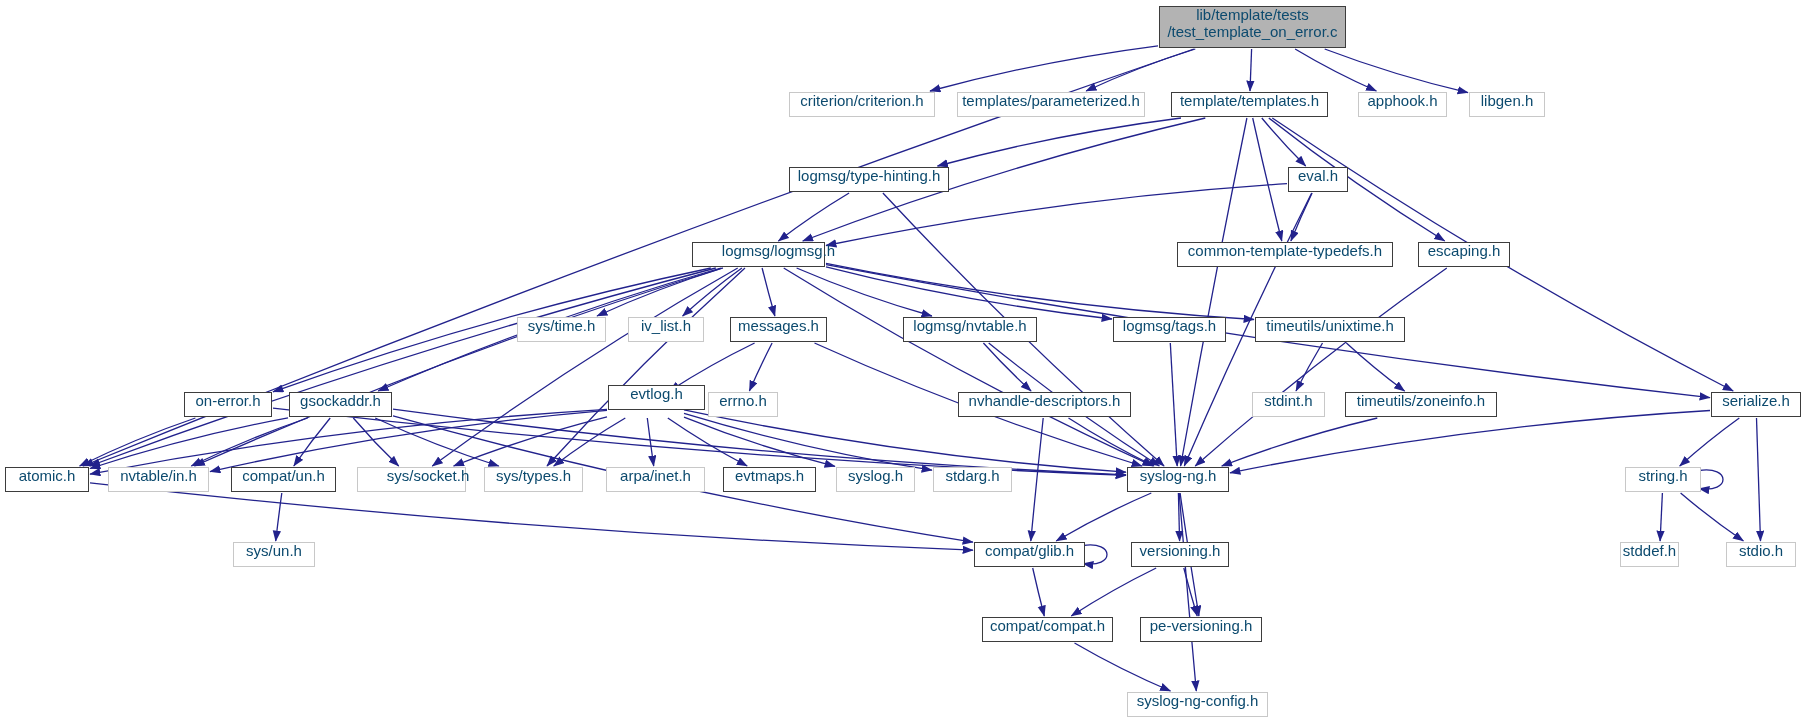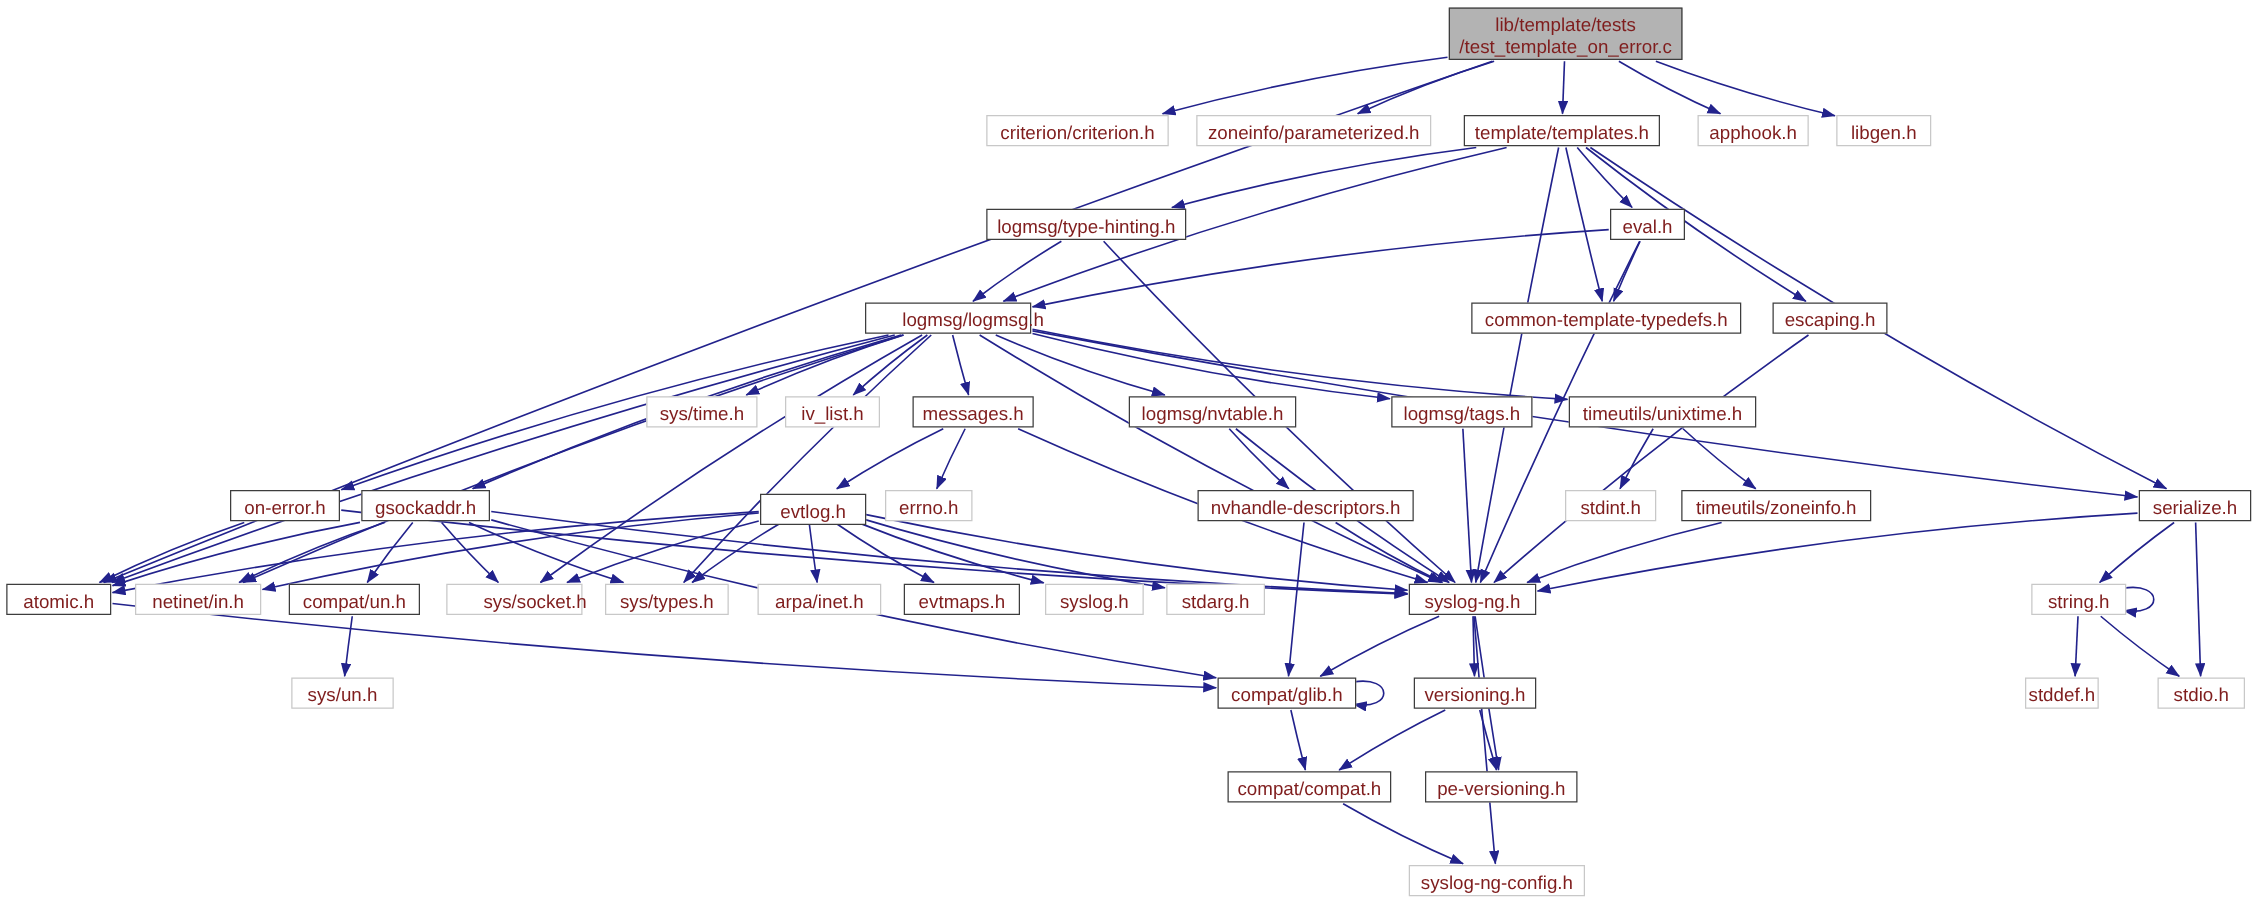--- a/index.html
+++ b/index.html
@@ -24,27 +24,27 @@
     left: 0;
     top: 0;
     width: 1807px;
     height: 724px;
   }
   .node {
     position: absolute;
     box-sizing: border-box;
     background: #ffffff;
     border: 1px solid #c8c8c8;
-    color: #7f1d1d;
+    color: #0c4a6e;
     font-family: "Liberation Sans", sans-serif;
     font-size: 15px;
     line-height: 1.12;
     text-align: center;
     display: flex;
-    align-items: flex-end;
+    align-items: flex-start;
     justify-content: center;
     white-space: pre;
     z-index: 5;
   }
   .node.strong {
     border: 1.6px solid #3d3d3d;
   }
   .node.root {
     background: #b3b3b3;
     border: 1.6px solid #3d3d3d;
@@ -145,45 +145,45 @@
         <path d="M1032.7,568.0 Q1038.1,592.1 1044.3,616.0" fill="none" stroke="#22228c" stroke-width="1.3" marker-end="url(#arrow)"></path>
         <path d="M1156.2,568.0 Q1112.3,589.4 1071.3,616.0" fill="none" stroke="#22228c" stroke-width="1.3" marker-end="url(#arrow)"></path>
         <path d="M1183.8,568.0 Q1190.0,592.1 1197.2,616.0" fill="none" stroke="#22228c" stroke-width="1.3" marker-end="url(#arrow)"></path>
         <path d="M1074.5,643.0 Q1121.0,670.0 1170.5,691.0" fill="none" stroke="#22228c" stroke-width="1.3" marker-end="url(#arrow)"></path>
       </g>
   </svg>
   <div id="nodes-group">
       <div class="node root" style="left: 1159px; top: 6px; width: 187px; height: 42px;"><span class="lbl">lib/template/tests
 /test_template_on_error.c</span></div>
       <div class="node " style="left: 789px; top: 92px; width: 146px; height: 25px;"><span class="lbl">criterion/criterion.h</span></div>
-      <div class="node " style="left: 957px; top: 92px; width: 188px; height: 25px;"><span class="lbl">zoneinfo/parameterized.h</span></div>
+      <div class="node " style="left: 957px; top: 92px; width: 188px; height: 25px;"><span class="lbl">templates/parameterized.h</span></div>
       <div class="node strong" style="left: 1171px; top: 92px; width: 157px; height: 25px;"><span class="lbl">template/templates.h</span></div>
       <div class="node " style="left: 1358px; top: 92px; width: 89px; height: 25px;"><span class="lbl">apphook.h</span></div>
       <div class="node " style="left: 1469px; top: 92px; width: 76px; height: 25px;"><span class="lbl">libgen.h</span></div>
       <div class="node strong" style="left: 789px; top: 167px; width: 160px; height: 25px;"><span class="lbl">logmsg/type-hinting.h</span></div>
       <div class="node strong" style="left: 1288px; top: 167px; width: 60px; height: 25px;"><span class="lbl">eval.h</span></div>
       <div class="node strong" style="left: 692px; top: 242px; width: 133px; height: 25px; padding-left: 40px;"><span class="lbl">logmsg/logmsg.h</span></div>
       <div class="node strong" style="left: 1177px; top: 242px; width: 216px; height: 25px;"><span class="lbl">common-template-typedefs.h</span></div>
       <div class="node strong" style="left: 1418px; top: 242px; width: 92px; height: 25px;"><span class="lbl">escaping.h</span></div>
       <div class="node " style="left: 517px; top: 317px; width: 89px; height: 25px;"><span class="lbl">sys/time.h</span></div>
       <div class="node " style="left: 628px; top: 317px; width: 76px; height: 25px;"><span class="lbl">iv_list.h</span></div>
       <div class="node strong" style="left: 730px; top: 317px; width: 97px; height: 25px;"><span class="lbl">messages.h</span></div>
       <div class="node strong" style="left: 903px; top: 317px; width: 134px; height: 25px;"><span class="lbl">logmsg/nvtable.h</span></div>
       <div class="node strong" style="left: 1113px; top: 317px; width: 113px; height: 25px;"><span class="lbl">logmsg/tags.h</span></div>
       <div class="node strong" style="left: 1255px; top: 317px; width: 150px; height: 25px;"><span class="lbl">timeutils/unixtime.h</span></div>
       <div class="node strong" style="left: 184px; top: 392px; width: 88px; height: 25px;"><span class="lbl">on-error.h</span></div>
       <div class="node strong" style="left: 289px; top: 392px; width: 103px; height: 25px;"><span class="lbl">gsockaddr.h</span></div>
-      <div class="node strong" style="left: 608px; top: 395px; width: 85px; height: 25px;"><span class="lbl">evtlog.h</span></div>
+      <div class="node strong" style="left: 608px; top: 385px; width: 97px; height: 25px;"><span class="lbl">evtlog.h</span></div>
       <div class="node " style="left: 708px; top: 392px; width: 70px; height: 25px;"><span class="lbl">errno.h</span></div>
       <div class="node strong" style="left: 958px; top: 392px; width: 173px; height: 25px;"><span class="lbl">nvhandle-descriptors.h</span></div>
       <div class="node " style="left: 1252px; top: 392px; width: 73px; height: 25px;"><span class="lbl">stdint.h</span></div>
       <div class="node strong" style="left: 1345px; top: 392px; width: 152px; height: 25px;"><span class="lbl">timeutils/zoneinfo.h</span></div>
       <div class="node strong" style="left: 1711px; top: 392px; width: 90px; height: 25px;"><span class="lbl">serialize.h</span></div>
       <div class="node strong" style="left: 5px; top: 467px; width: 84px; height: 25px;"><span class="lbl">atomic.h</span></div>
-      <div class="node " style="left: 108px; top: 467px; width: 101px; height: 25px;"><span class="lbl">netinet/in.h</span></div>
+      <div class="node " style="left: 108px; top: 467px; width: 101px; height: 25px;"><span class="lbl">nvtable/in.h</span></div>
       <div class="node strong" style="left: 231px; top: 467px; width: 105px; height: 25px;"><span class="lbl">compat/un.h</span></div>
       <div class="node " style="left: 357px; top: 467px; width: 109px; height: 25px; padding-left: 33px;"><span class="lbl">sys/socket.h</span></div>
       <div class="node " style="left: 484px; top: 467px; width: 99px; height: 25px;"><span class="lbl">sys/types.h</span></div>
       <div class="node " style="left: 606px; top: 467px; width: 99px; height: 25px;"><span class="lbl">arpa/inet.h</span></div>
       <div class="node strong" style="left: 723px; top: 467px; width: 93px; height: 25px;"><span class="lbl">evtmaps.h</span></div>
       <div class="node " style="left: 836px; top: 467px; width: 79px; height: 25px;"><span class="lbl">syslog.h</span></div>
       <div class="node " style="left: 933px; top: 467px; width: 79px; height: 25px;"><span class="lbl">stdarg.h</span></div>
       <div class="node strong" style="left: 1127px; top: 467px; width: 102px; height: 25px;"><span class="lbl">syslog-ng.h</span></div>
       <div class="node " style="left: 1625px; top: 467px; width: 76px; height: 25px;"><span class="lbl">string.h</span></div>
       <div class="node " style="left: 233px; top: 542px; width: 82px; height: 25px;"><span class="lbl">sys/un.h</span></div>

